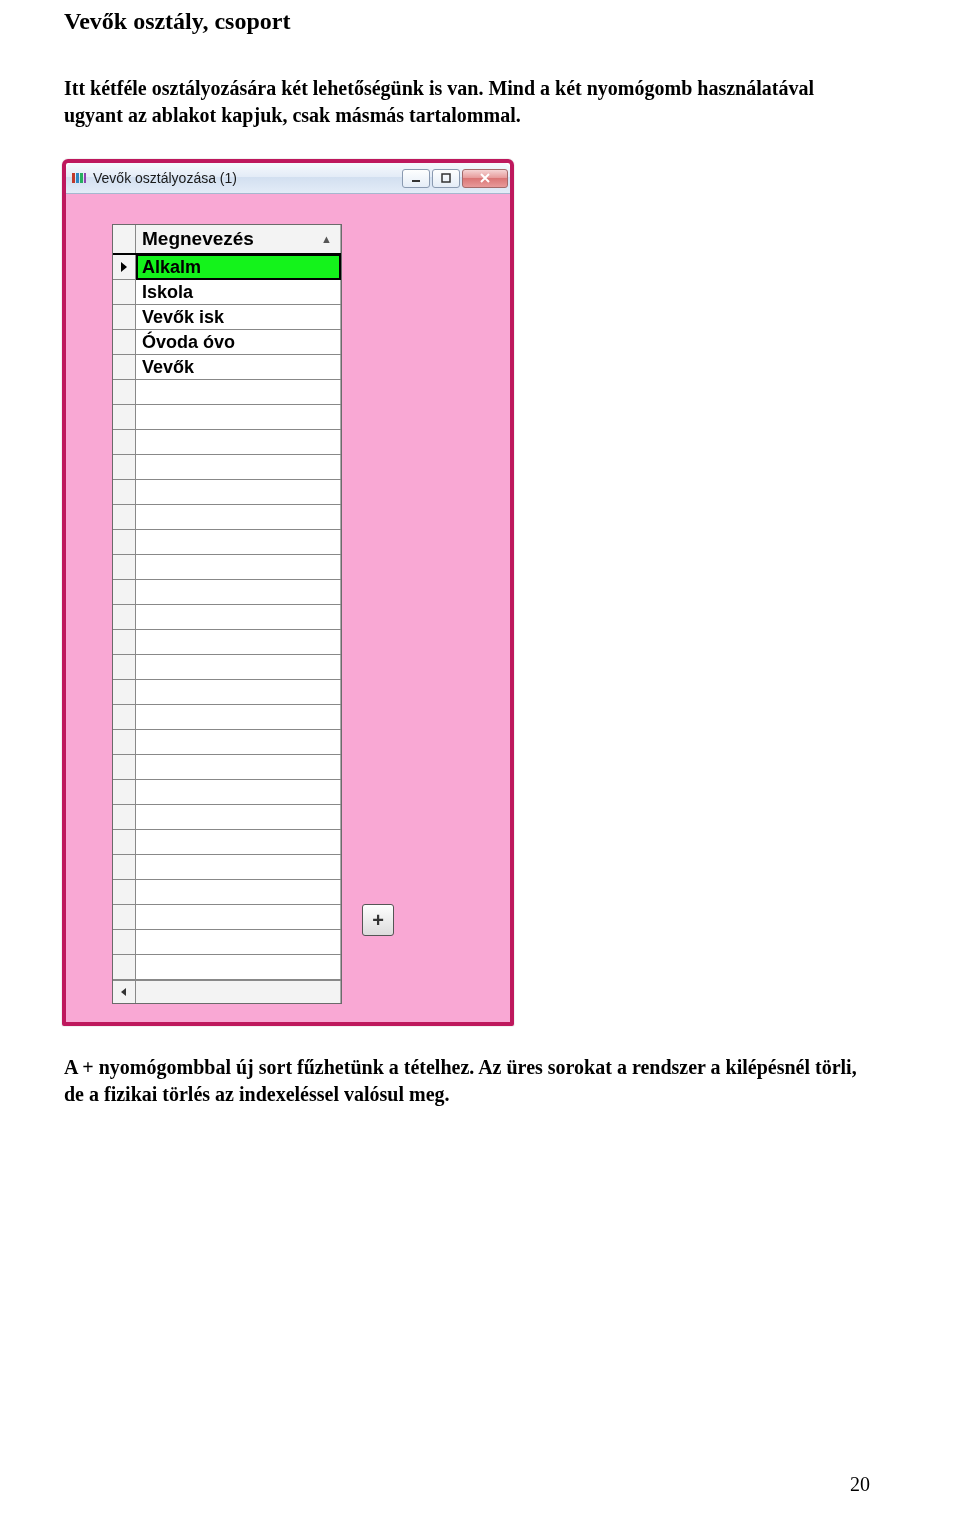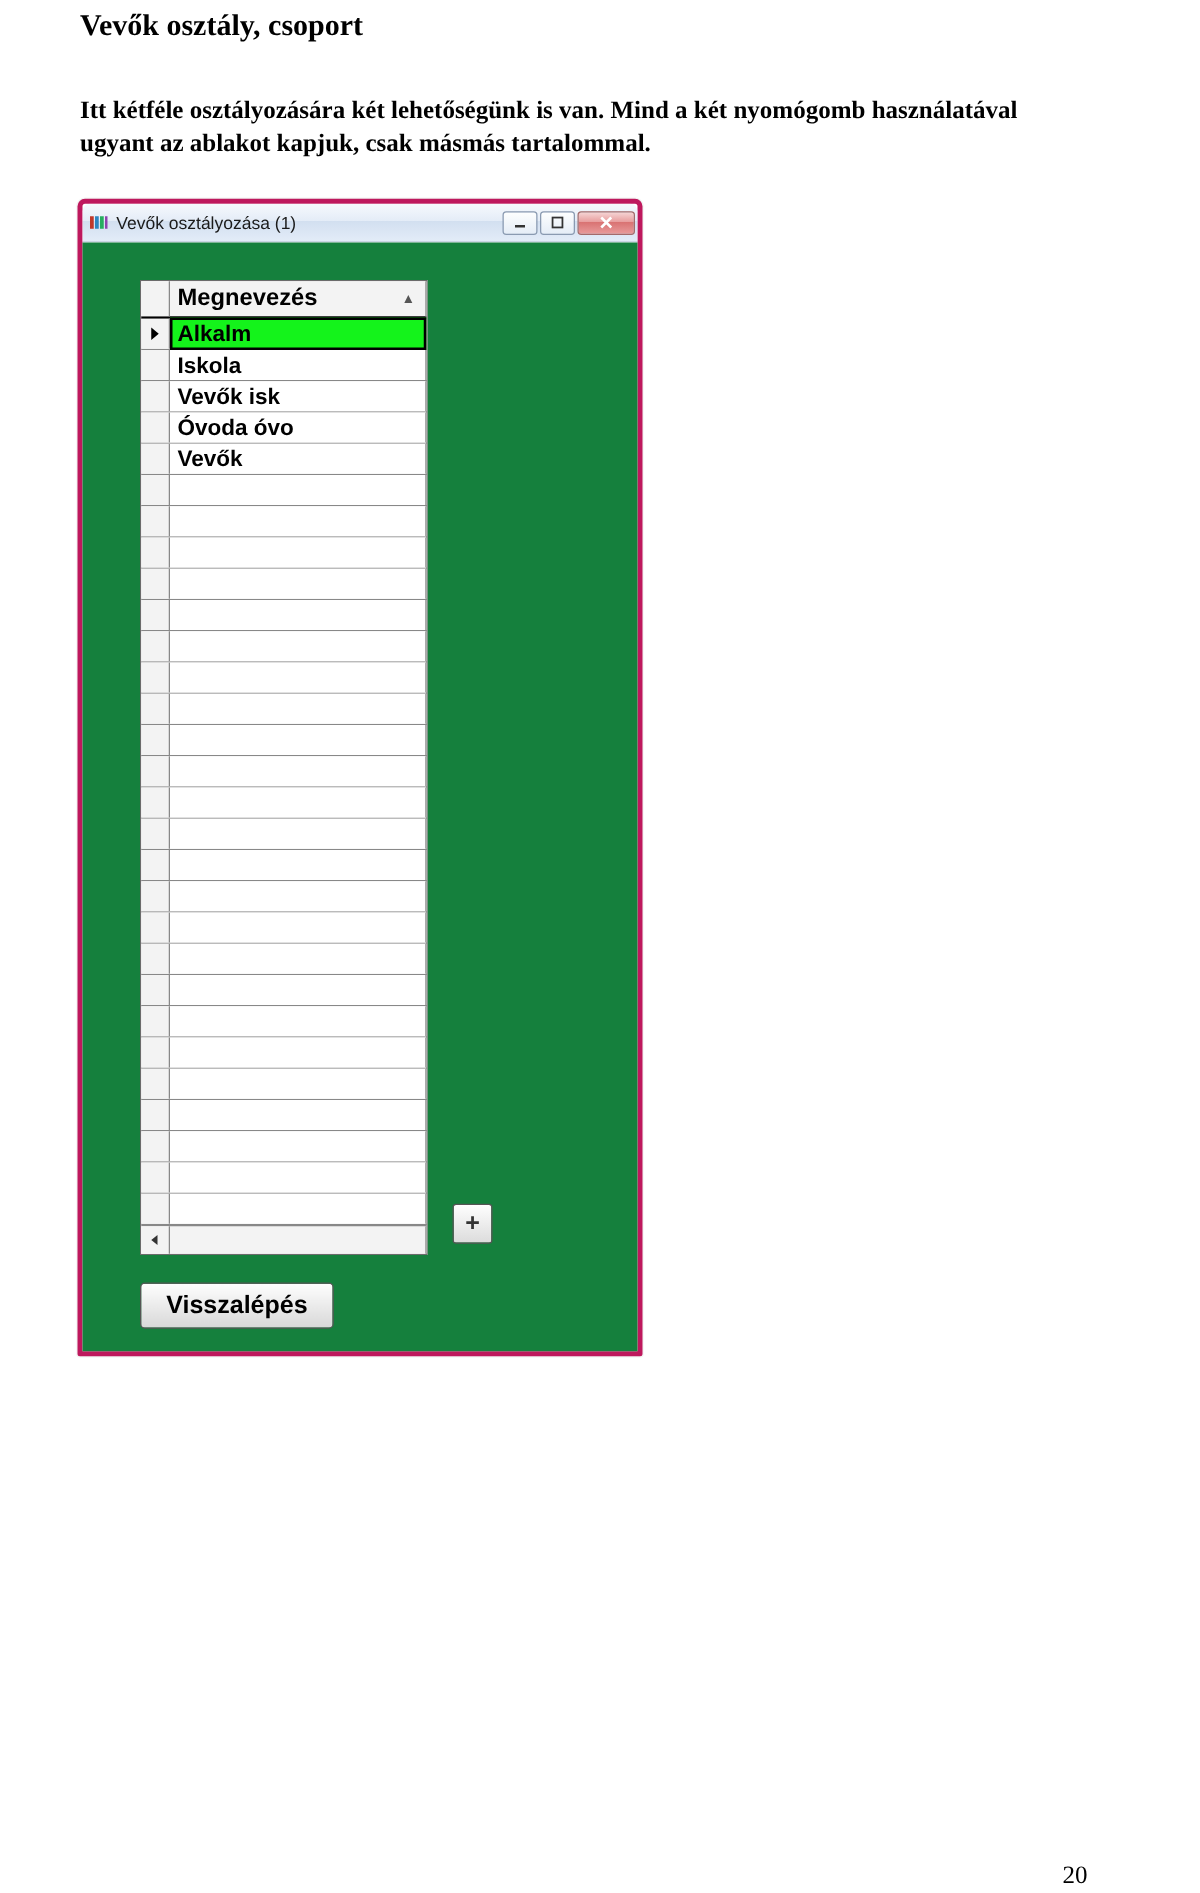--- a/index.html
+++ b/index.html
@@ -26,21 +26,21 @@
     line-height: 1.35;
     margin: 0 0 30px 0;
     font-weight: bold;
   }
   .after-text {
     margin-top: 28px;
   }
   .page-number {
     position: absolute;
     right: 90px;
-    bottom: 2px;
+    bottom: 18px;
     font-size: 20px;
   }
 
   
   .window {
     width: 444px;
     border: 4px solid #be185d;
     border-radius: 6px 6px 2px 2px;
     background: #fff;
     font-family: "Segoe UI", Tahoma, Arial, sans-serif;
@@ -76,21 +76,21 @@
     background: linear-gradient(180deg,#fdfefe,#e5edf7);
     display: inline-flex; align-items: center; justify-content: center;
     box-sizing: border-box;
   }
   .tb-btn.close {
     width: 46px;
     background: linear-gradient(180deg,#f5d4d4 0%, #e79c9c 45%, #d97373 46%, #e89a9a 100%);
     border-color: #a36a6a;
   }
   .client {
-    background: #15803d;
+    background: #f9a8d4;
     padding: 30px 14px 18px 46px;
   }
   .grid-wrap {
     background: #fff;
     border: 1px solid #6b6b6b;
     width: 228px;
   }
   .grid-header {
     display: flex;
     background: #f3f3f3;
@@ -356,23 +356,21 @@
                 </svg>
             </div>
             <div class="hscroll-track"></div>
           </div>
         </div>
 
         <div class="plus-holder">
           <span class="add-row-btn">+</span>
         </div>
 
-        <div class="btn-row">
-          <button class="back-btn">Visszalépés</button>
-        </div>
       </div>
     </div>
   </div>
 
+  <p class="body-text after-text">A + nyomógombbal új sort fűzhetünk a tételhez. Az üres sorokat a rendszer a kilépésnél törli, de a fizikai törlés az indexeléssel valósul meg.</p>
 
 </div>
 
 <div class="page-number">20</div>
 
 </body></html>

